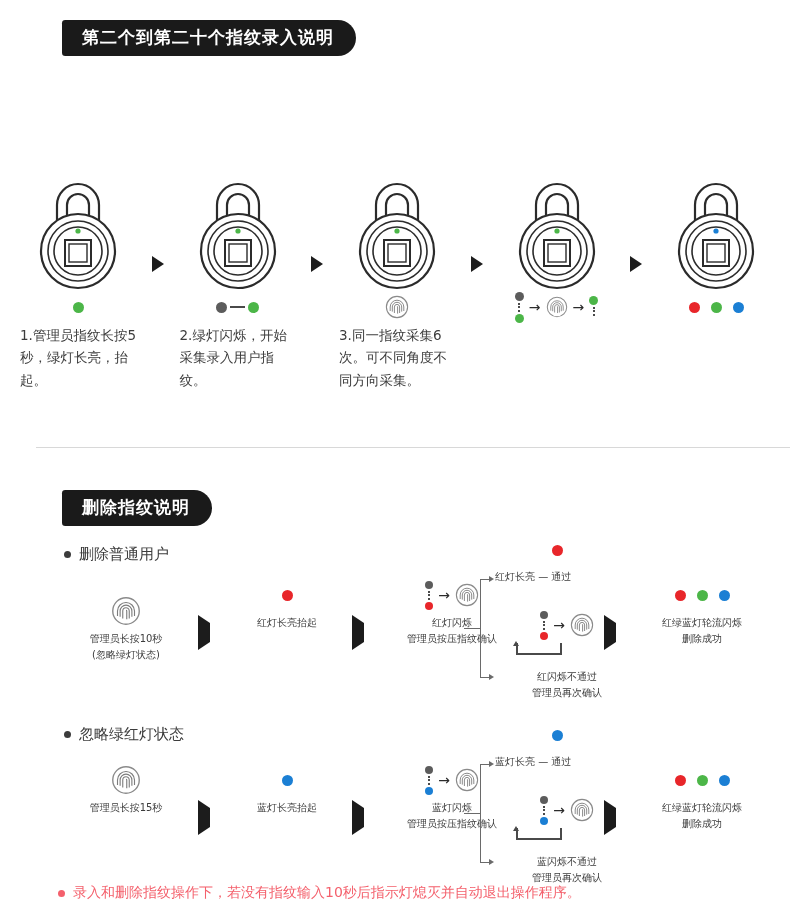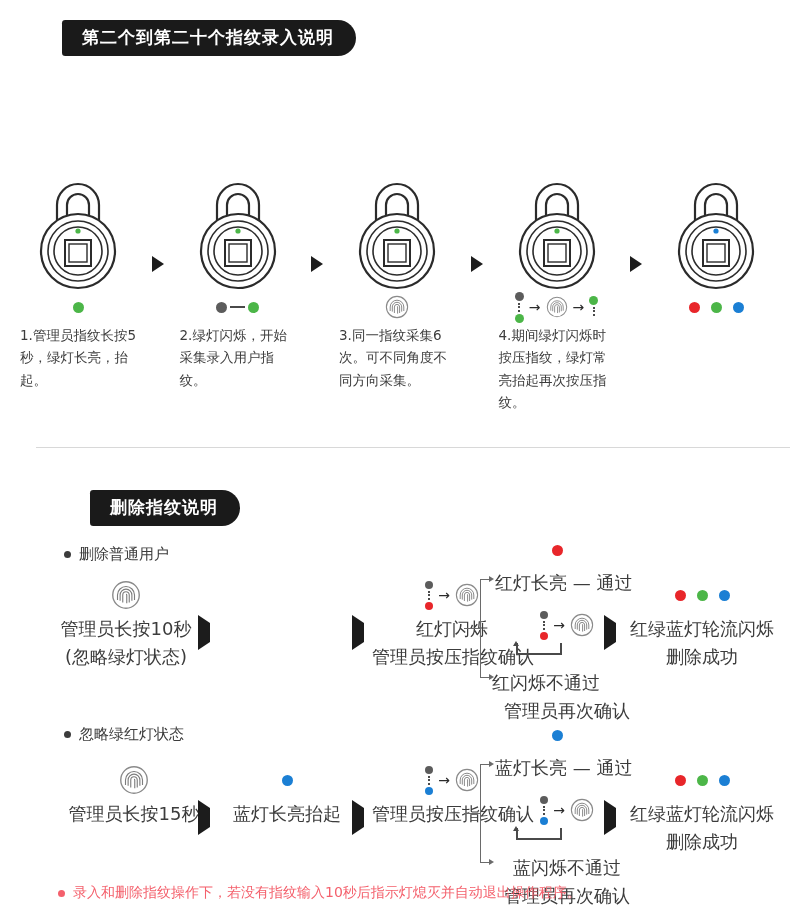--- a/index.html
+++ b/index.html
@@ -90,21 +90,21 @@
   
   .tap-ind { display: inline-flex; flex-direction: column; align-items: center; }
   .tap-ind .vline { width: 0; height: 9px; border-left: 2px dotted #4a4a4a; margin: 2px 0; }
 
   .arrow-sm { display: inline-block; color: #2b2b2b; font-size: 14px; line-height: 1; }
 
   
   .divider { height: 1px; background: #d8d8d8; margin: 0 18px; }
   .flow-node { flex: 0 0 auto; text-align: center; }
   .node-icon { height: 40px; display: flex; align-items: center; justify-content: center; }
-  .node-label { font-size: 18px; line-height: 1.55; color: #3c3c3c; white-space: nowrap; }
+  .node-label { font-size: 10px; line-height: 1.55; color: #3c3c3c; white-space: nowrap; }
 
   
   .branch { position: relative; }
   .branch-line-v {
     position: absolute;
     border-left: 1px solid #6a6a6a;
   }
   .branch-line-h {
     position: absolute;
     border-top: 1px solid #6a6a6a;
@@ -265,21 +265,20 @@
           <path d="M12 5.2 a6.8 6.8 0 0 0 -6.8 6.8 v4" fill="none" stroke="#7d7d7d" stroke-width="0.9"></path>
           <path d="M12 7.3 a4.7 4.7 0 0 0 -4.7 4.7 v4.6" fill="none" stroke="#7d7d7d" stroke-width="0.9"></path>
           <path d="M12 9.4 a2.6 2.6 0 0 0 -2.6 2.6 v6" fill="none" stroke="#7d7d7d" stroke-width="0.9"></path>
         </svg>
         <span class="arrow-sm">→</span>
         <span class="tap-ind">
           <span class="dot dot-sm" style="background:#4cb648"></span>
           <span class="vline"></span>
         </span>
       </div>
-      <div class="cap">4.期间绿灯闪烁时按压指纹，绿灯常亮抬起再次按压指纹。</div>
     </div>
 
     <div class="enroll-arrow">
         <span class="tri"></span>
       </div>
 
     <div class="enroll-step">
       <div class="lock-wrap">
         <svg width="108" height="112" viewBox="0 0 108 112">
           <path d="M33 57 L33 27 A21 21 0 0 1 75 27 L75 57" fill="none" stroke="#2b2b2b" stroke-width="2.2"></path>
@@ -297,50 +296,56 @@
           <span class="dot dot-lg" style="background:#e8262a"></span>
           <span class="dot dot-lg" style="background:#4cb648"></span>
           <span class="dot dot-lg" style="background:#1b7fd4"></span>
         </span>
       </div>
     </div>
   </div>
 
   <div class="abs divider" style="left:18px; top:447px; width:754px;"></div>
 
-  <div class="abs" style="left:62px; top:490px;margin-left:28px;">
+  <div class="abs" style="left:62px; top:490px;">
     <div class="banner">删除指纹说明</div>
   </div>
 
   <div class="abs sub-bullet" style="left:64px; top:545px;">
     <span class="bullet-dot"></span>
     <span>删除普通用户</span>
   </div>
 
   <div class="abs" style="left:0; top:575px; width:790px; height:130px;">
 
-    <div class="abs flow-node" style="left:56px; top:0; width:140px;">
+    <div class="abs flow-node" style="left:56px; top:16px; width:140px;">
       <div class="node-icon">
         <svg width="30" height="30" viewBox="0 0 24 24">
           <circle cx="12" cy="12" r="10.6" fill="#fff" stroke="#8a8a8a" stroke-width="1.1"></circle>
           <path d="M12 5.2 a6.8 6.8 0 0 1 6.8 6.8 v4" fill="none" stroke="#7d7d7d" stroke-width="0.9"></path>
           <path d="M12 7.3 a4.7 4.7 0 0 1 4.7 4.7 v4.6" fill="none" stroke="#7d7d7d" stroke-width="0.9"></path>
           <path d="M12 9.4 a2.6 2.6 0 0 1 2.6 2.6 v6" fill="none" stroke="#7d7d7d" stroke-width="0.9"></path>
           <path d="M12 11.4 a0.6 0.6 0 0 1 0.6 0.6 v6.6" fill="none" stroke="#7d7d7d" stroke-width="0.9"></path>
           <path d="M12 5.2 a6.8 6.8 0 0 0 -6.8 6.8 v4" fill="none" stroke="#7d7d7d" stroke-width="0.9"></path>
           <path d="M12 7.3 a4.7 4.7 0 0 0 -4.7 4.7 v4.6" fill="none" stroke="#7d7d7d" stroke-width="0.9"></path>
           <path d="M12 9.4 a2.6 2.6 0 0 0 -2.6 2.6 v6" fill="none" stroke="#7d7d7d" stroke-width="0.9"></path>
         </svg>
       </div>
       <div class="node-label">管理员长按10秒</div>
       <div class="node-label">(忽略绿灯状态)</div>
     </div>
 
     <div class="abs" style="left:198px; top:48px;"><span class="tri"></span></div>
 
+    <div class="abs flow-node" style="left:222px; top:0; width:130px;">
+      <div class="node-icon">
+        <span class="dot dot-lg" style="background:#e8262a"></span>
+      </div>
+      <div class="node-label">红灯长亮抬起</div>
+    </div>
 
     <div class="abs" style="left:352px; top:48px;"><span class="tri"></span></div>
 
     <div class="abs flow-node" style="left:372px; top:0; width:160px;">
       <div class="node-icon" style="gap:5px;">
         <span class="tap-ind">
           <span class="dot dot-xs" style="background:#5c5c5c"></span>
           <span class="vline"></span>
           <span class="dot dot-xs" style="background:#e8262a"></span>
         </span>
@@ -388,21 +393,21 @@
           <path d="M12 7.3 a4.7 4.7 0 0 1 4.7 4.7 v4.6" fill="none" stroke="#7d7d7d" stroke-width="0.9"></path>
           <path d="M12 9.4 a2.6 2.6 0 0 1 2.6 2.6 v6" fill="none" stroke="#7d7d7d" stroke-width="0.9"></path>
           <path d="M12 11.4 a0.6 0.6 0 0 1 0.6 0.6 v6.6" fill="none" stroke="#7d7d7d" stroke-width="0.9"></path>
           <path d="M12 5.2 a6.8 6.8 0 0 0 -6.8 6.8 v4" fill="none" stroke="#7d7d7d" stroke-width="0.9"></path>
           <path d="M12 7.3 a4.7 4.7 0 0 0 -4.7 4.7 v4.6" fill="none" stroke="#7d7d7d" stroke-width="0.9"></path>
           <path d="M12 9.4 a2.6 2.6 0 0 0 -2.6 2.6 v6" fill="none" stroke="#7d7d7d" stroke-width="0.9"></path>
         </svg>
       </div>
       <div class="abs loopback" style="left:24px; top:38px; width:46px; height:12px;"></div>
       <div class="abs loop-tip" style="left:21px; top:36px;"></div>
-      <div class="node-label" style="margin-top:24px; text-align:left;">红闪烁不通过</div>
+      <div class="node-label" style="margin-top:24px; text-align:center;">红闪烁不通过</div>
       <div class="node-label" style="text-align:center;">管理员再次确认</div>
     </div>
 
     <div class="abs" style="left:604px; top:48px;"><span class="tri"></span></div>
 
     <div class="abs flow-node" style="left:622px; top:0; width:160px;">
       <div class="node-icon">
         <span class="rgb-group">
           <span class="dot dot-lg" style="background:#e8262a"></span>
           <span class="dot dot-lg" style="background:#4cb648"></span>
@@ -414,21 +419,21 @@
     </div>
   </div>
 
   <div class="abs sub-bullet" style="left:64px; top:725px;">
     <span class="bullet-dot"></span>
     <span>忽略绿红灯状态</span>
   </div>
 
   <div class="abs" style="left:0; top:760px; width:790px; height:130px;">
 
-    <div class="abs flow-node" style="left:64px; top:0; width:140px;">
+    <div class="abs flow-node" style="left:56px; top:0; width:140px;">
       <div class="node-icon">
         <svg width="30" height="30" viewBox="0 0 24 24">
           <circle cx="12" cy="12" r="10.6" fill="#fff" stroke="#8a8a8a" stroke-width="1.1"></circle>
           <path d="M12 5.2 a6.8 6.8 0 0 1 6.8 6.8 v4" fill="none" stroke="#7d7d7d" stroke-width="0.9"></path>
           <path d="M12 7.3 a4.7 4.7 0 0 1 4.7 4.7 v4.6" fill="none" stroke="#7d7d7d" stroke-width="0.9"></path>
           <path d="M12 9.4 a2.6 2.6 0 0 1 2.6 2.6 v6" fill="none" stroke="#7d7d7d" stroke-width="0.9"></path>
           <path d="M12 11.4 a0.6 0.6 0 0 1 0.6 0.6 v6.6" fill="none" stroke="#7d7d7d" stroke-width="0.9"></path>
           <path d="M12 5.2 a6.8 6.8 0 0 0 -6.8 6.8 v4" fill="none" stroke="#7d7d7d" stroke-width="0.9"></path>
           <path d="M12 7.3 a4.7 4.7 0 0 0 -4.7 4.7 v4.6" fill="none" stroke="#7d7d7d" stroke-width="0.9"></path>
           <path d="M12 9.4 a2.6 2.6 0 0 0 -2.6 2.6 v6" fill="none" stroke="#7d7d7d" stroke-width="0.9"></path>
@@ -460,20 +465,21 @@
           <circle cx="12" cy="12" r="10.6" fill="#fff" stroke="#8a8a8a" stroke-width="1.1"></circle>
           <path d="M12 5.2 a6.8 6.8 0 0 1 6.8 6.8 v4" fill="none" stroke="#7d7d7d" stroke-width="0.9"></path>
           <path d="M12 7.3 a4.7 4.7 0 0 1 4.7 4.7 v4.6" fill="none" stroke="#7d7d7d" stroke-width="0.9"></path>
           <path d="M12 9.4 a2.6 2.6 0 0 1 2.6 2.6 v6" fill="none" stroke="#7d7d7d" stroke-width="0.9"></path>
           <path d="M12 11.4 a0.6 0.6 0 0 1 0.6 0.6 v6.6" fill="none" stroke="#7d7d7d" stroke-width="0.9"></path>
           <path d="M12 5.2 a6.8 6.8 0 0 0 -6.8 6.8 v4" fill="none" stroke="#7d7d7d" stroke-width="0.9"></path>
           <path d="M12 7.3 a4.7 4.7 0 0 0 -4.7 4.7 v4.6" fill="none" stroke="#7d7d7d" stroke-width="0.9"></path>
           <path d="M12 9.4 a2.6 2.6 0 0 0 -2.6 2.6 v6" fill="none" stroke="#7d7d7d" stroke-width="0.9"></path>
         </svg>
       </div>
+      <div class="node-label">蓝灯闪烁</div>
       <div class="node-label">管理员按压指纹确认</div>
     </div>
 
     <div class="abs branch" style="left:472px; top:-10px; width:150px; height:120px;">
       <div class="branch-line-v" style="left:8px; top:14px; height:98px;"></div>
       <div class="branch-line-h" style="left:-8px; top:63px; width:16px;"></div>
       <div class="branch-line-h" style="left:8px; top:14px; width:10px;"></div>
       <div class="branch-tip" style="left:17px; top:10.5px;"></div>
       <div class="branch-line-h" style="left:8px; top:112px; width:10px;"></div>
       <div class="branch-tip" style="left:17px; top:108.5px;"></div>

